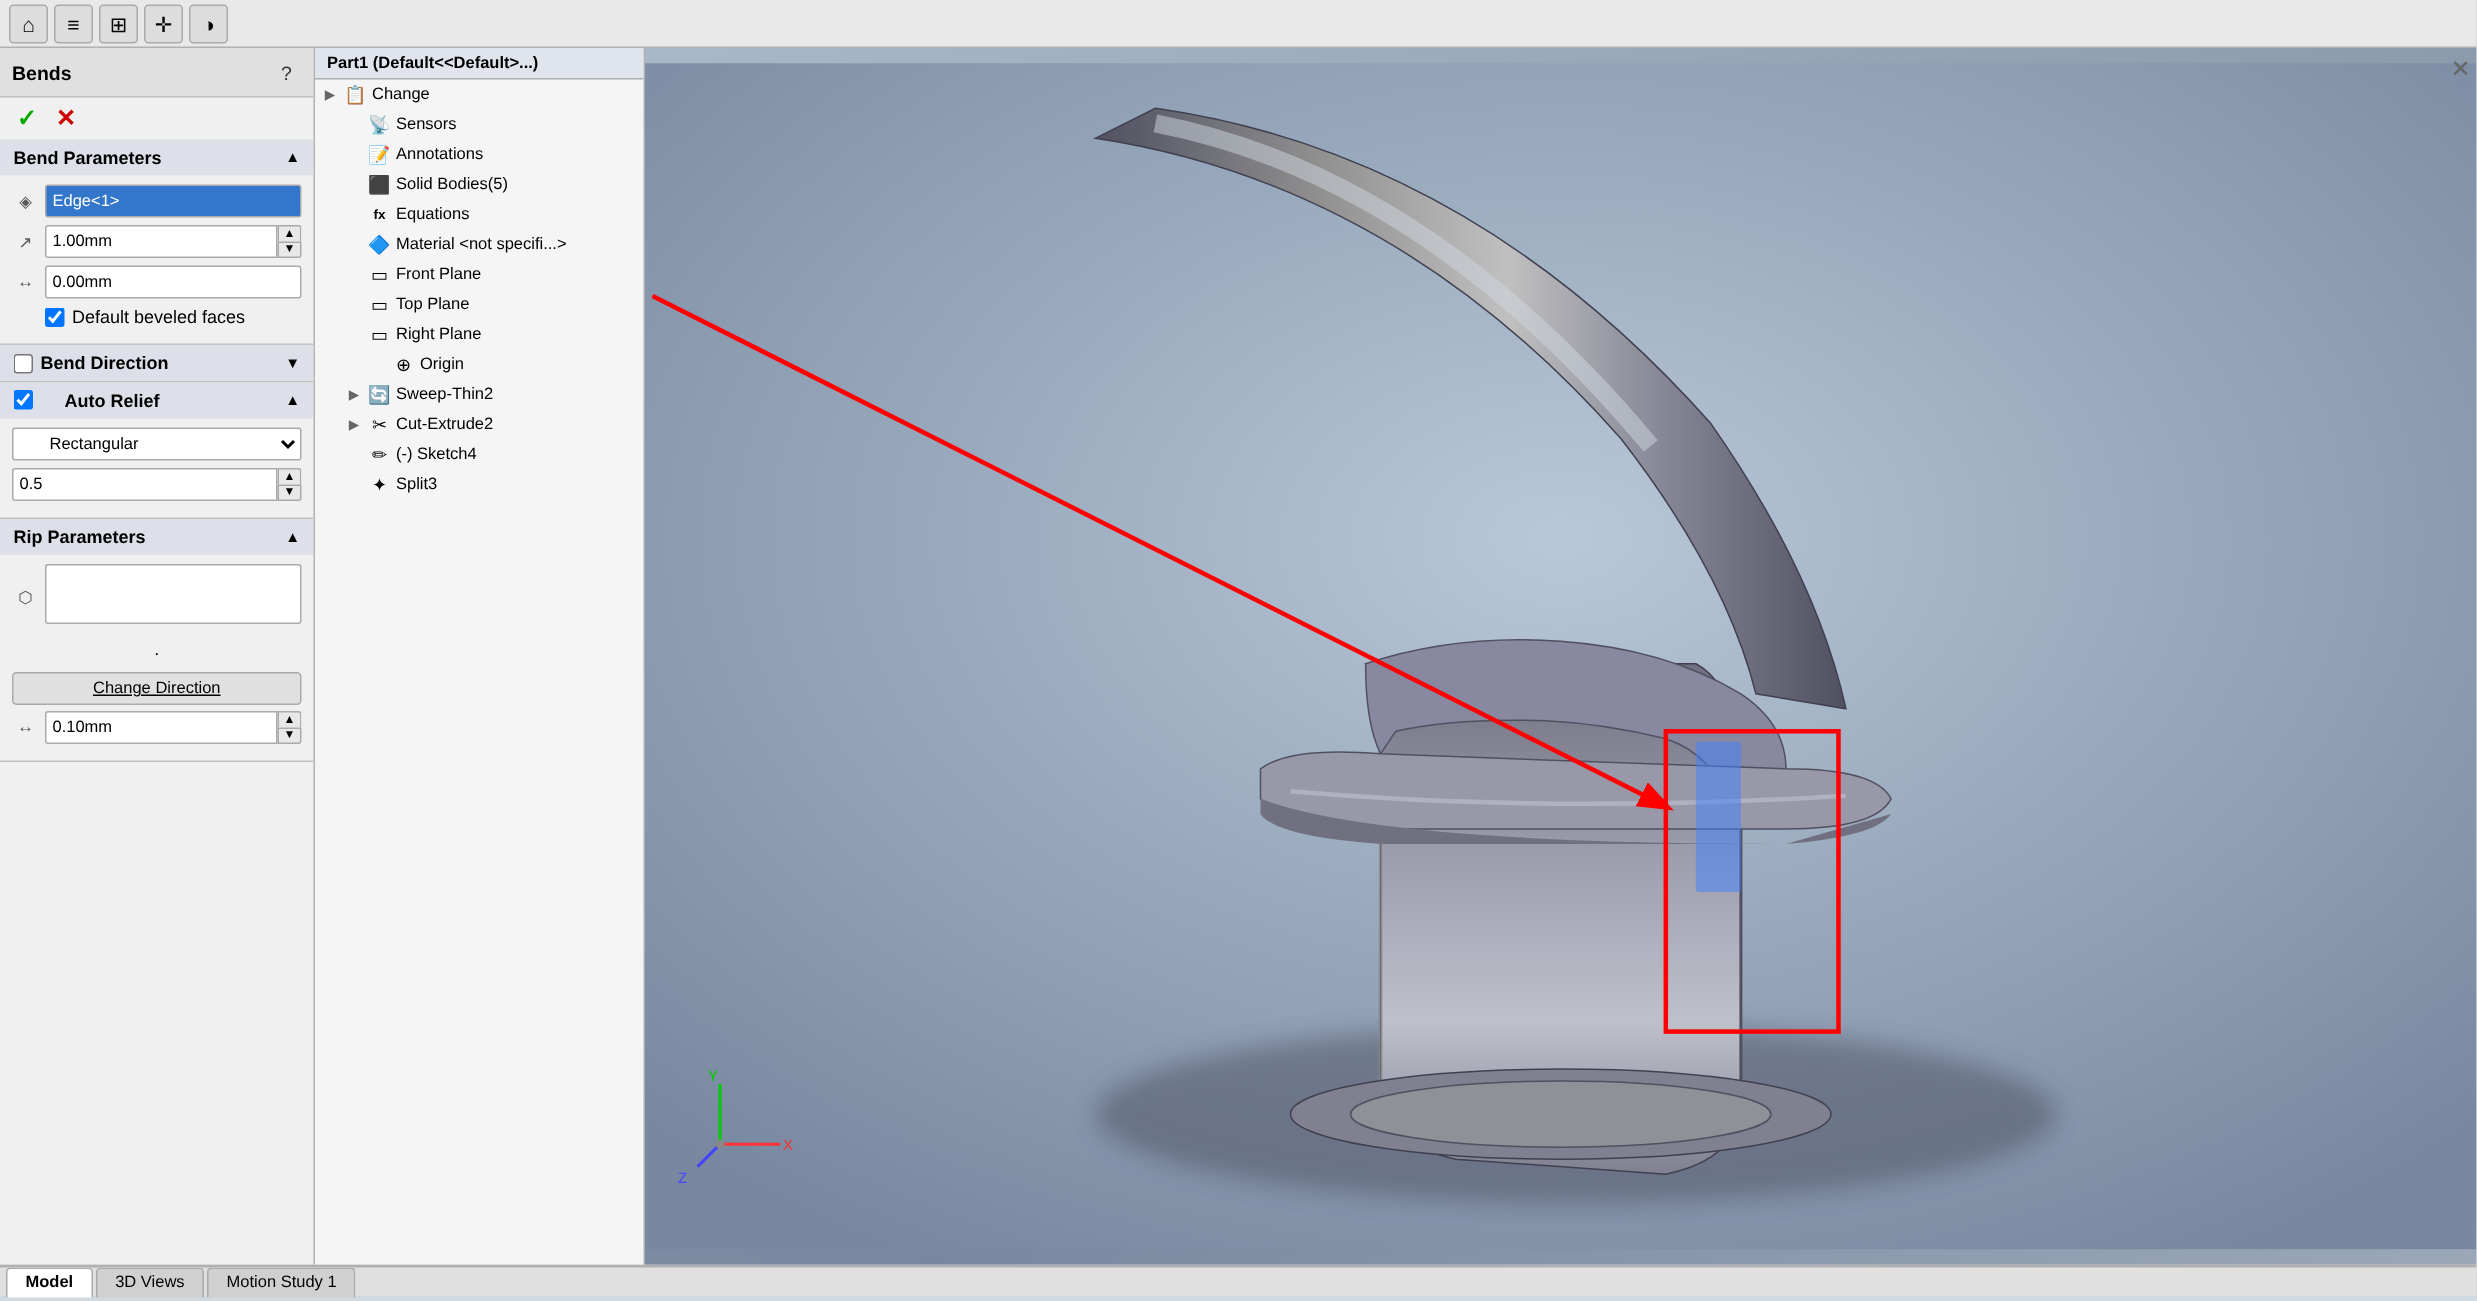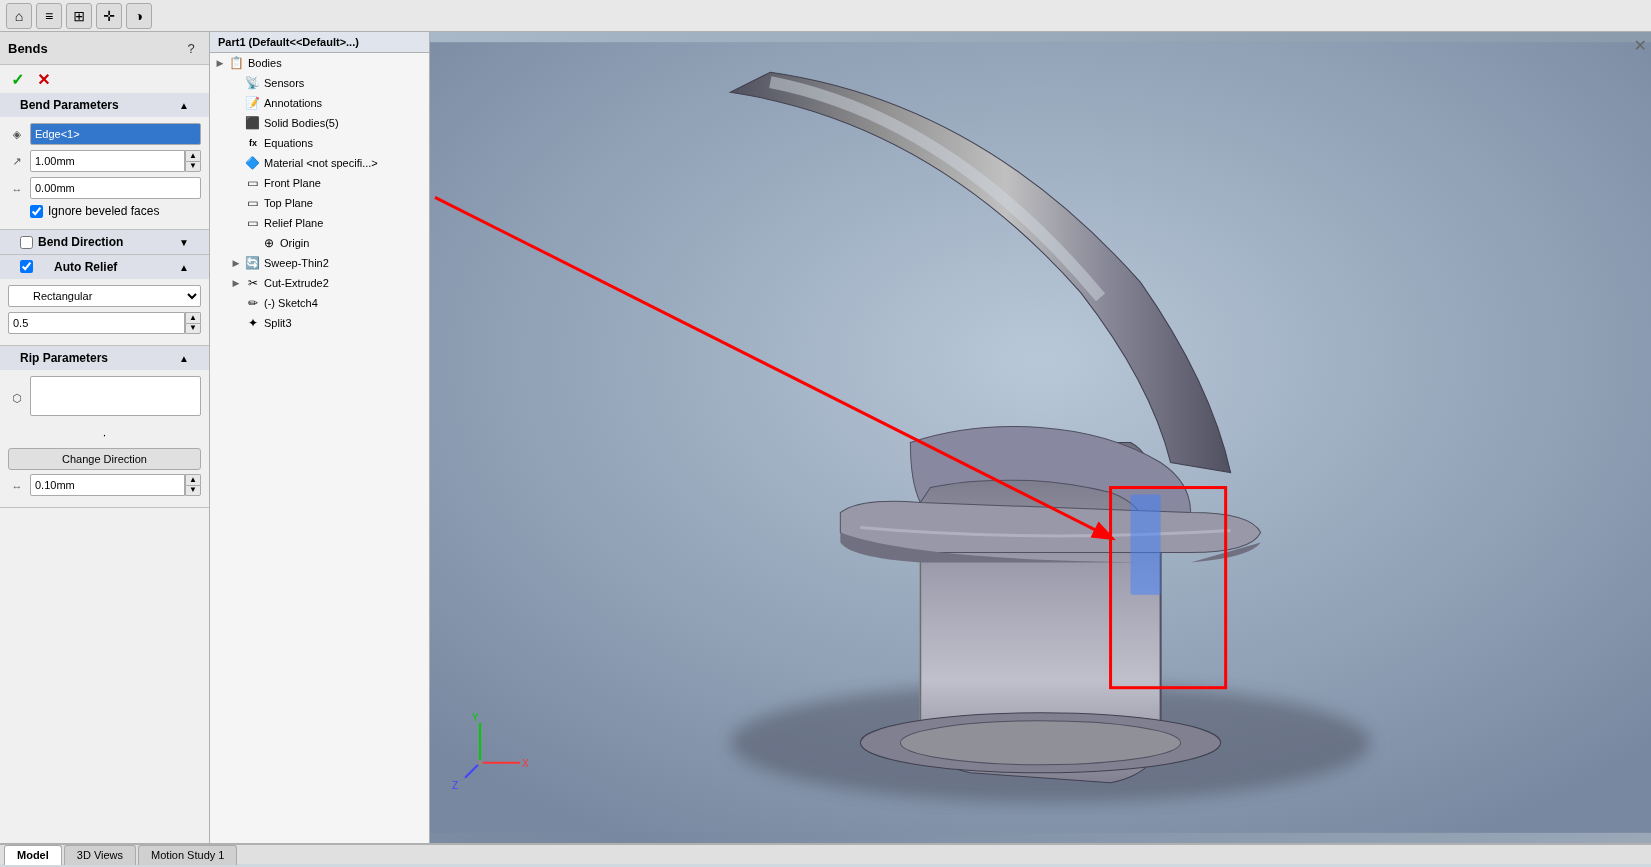--- a/index.html
+++ b/index.html
@@ -67,21 +67,21 @@
     .panel-action-btn.green { color: #00aa00; font-weight: bold; font-size: 16px; }
     .panel-action-btn.red { color: #cc0000; font-weight: bold; font-size: 16px; }
 
     .section {
       border-bottom: 1px solid #c0c0c0;
     }
     .section-header {
       display: flex;
       align-items: center;
       justify-content: space-between;
-      padding: 5px 20px;
+      padding: 5px 9px;
       background: #dde0e8;
       cursor: pointer;
       font-weight: 600;
       font-size: 12px;
     }
     .section-content {
       padding: 6px 8px;
     }
 
     .field-row {
@@ -164,20 +164,21 @@
       display: block;
       width: 100%;
       margin: 4px 0;
       padding: 4px 4px;
       background: #e0e0e0;
       border: 1px solid #aaa;
       border-radius: 3px;
       cursor: pointer;
       font-size: 11px;
       text-align: center;
+      text-decoration: underline;
     }
 
     .collapse-icon { font-size: 10px; }
 
     
     .tree-panel {
       width: 220px;
       background: #f5f5f5;
       border-right: 1px solid #b0b0b0;
       overflow-y: auto;
@@ -319,21 +320,21 @@
               <div class="spin-btn">▼</div>
             </div>
           </div>
         </div>
         <div class="field-row">
           <div class="field-icon">↔</div>
           <input class="field-input" type="text" value="0.00mm" style="">
         </div>
         <div class="checkbox-row">
           <input type="checkbox" checked="" style="">
-          <span>Ignore beveled faces</span>
+          <span>Default beveled faces</span>
         </div>
       </div>
     </div>
 
     <div class="section">
       <div class="section-header">
         <div style="display:flex;align-items:center;gap:5px;">
           <input type="checkbox" style="">
           <span>Bend Direction</span>
         </div>
@@ -392,21 +393,21 @@
       </div>
     </div>
   </div>
 
   <div class="tree-panel">
     <div class="tree-title-bar">Part1 (Default&lt;&lt;Default&gt;...)</div>
 
     <div class="tree-item">
       <div class="tree-expand">▶</div>
       <div class="tree-icon">📋</div>
-      <span>Bodies</span>
+      <span>Change</span>
     </div>
     <div class="tree-item" style="padding-left:20px;">
       <div class="tree-expand"> </div>
       <div class="tree-icon">📡</div>
       <span>Sensors</span>
     </div>
     <div class="tree-item" style="padding-left:20px;">
       <div class="tree-expand"> </div>
       <div class="tree-icon">📝</div>
       <span>Annotations</span>
@@ -432,21 +433,21 @@
       <span>Front Plane</span>
     </div>
     <div class="tree-item" style="padding-left:20px;">
       <div class="tree-expand"> </div>
       <div class="tree-icon">▭</div>
       <span>Top Plane</span>
     </div>
     <div class="tree-item" style="padding-left:20px;">
       <div class="tree-expand"> </div>
       <div class="tree-icon">▭</div>
-      <span>Relief Plane</span>
+      <span>Right Plane</span>
     </div>
     <div class="tree-item" style="padding-left:36px;">
       <div class="tree-expand"> </div>
       <div class="tree-icon">⊕</div>
       <span>Origin</span>
     </div>
     <div class="tree-item" style="padding-left:20px;">
       <div class="tree-expand">▶</div>
       <div class="tree-icon">🔄</div>
       <span>Sweep-Thin2</span>

